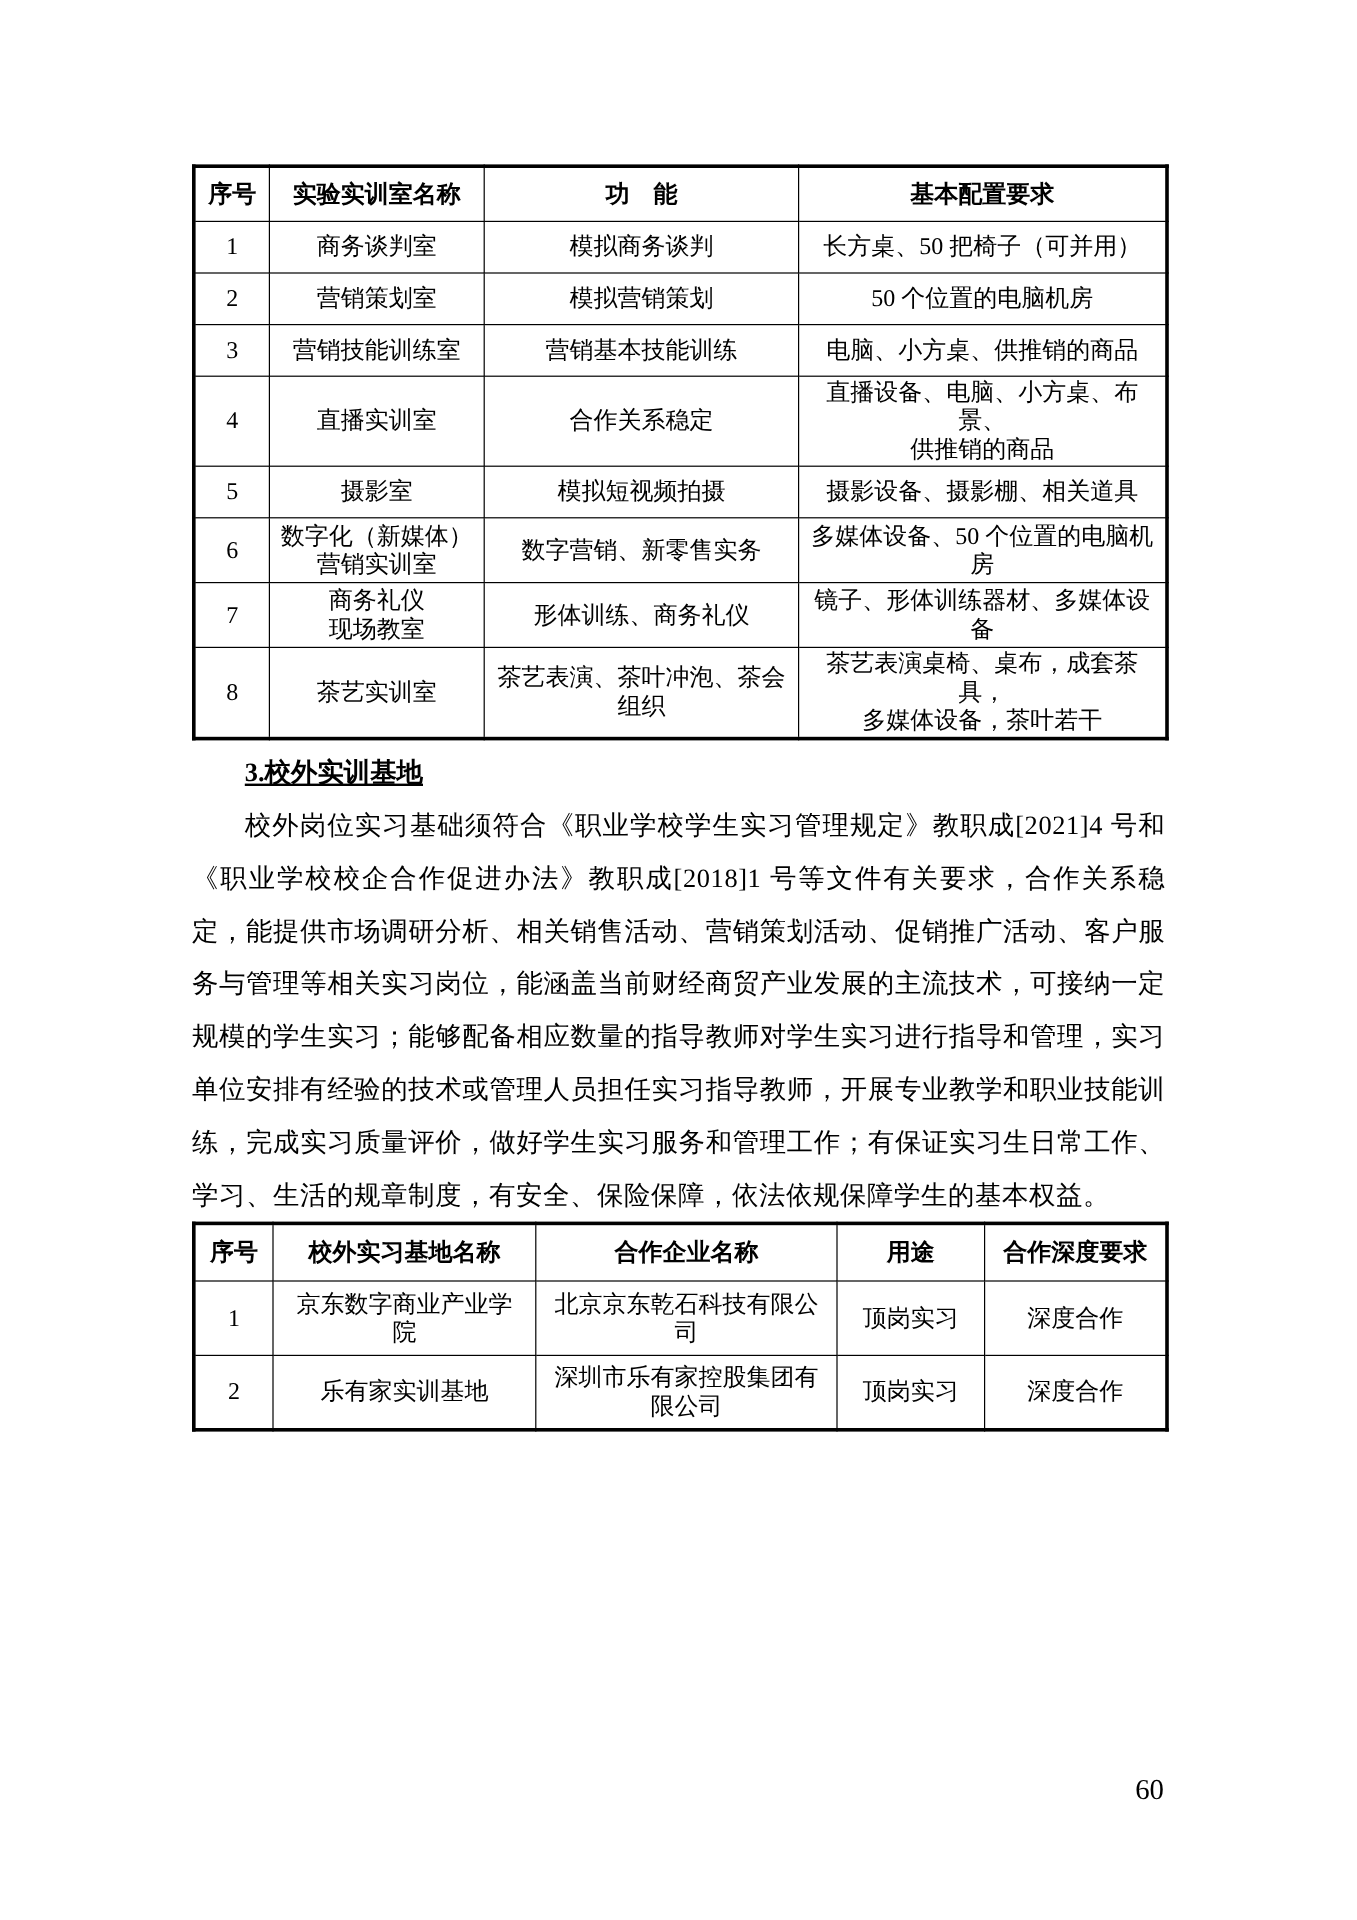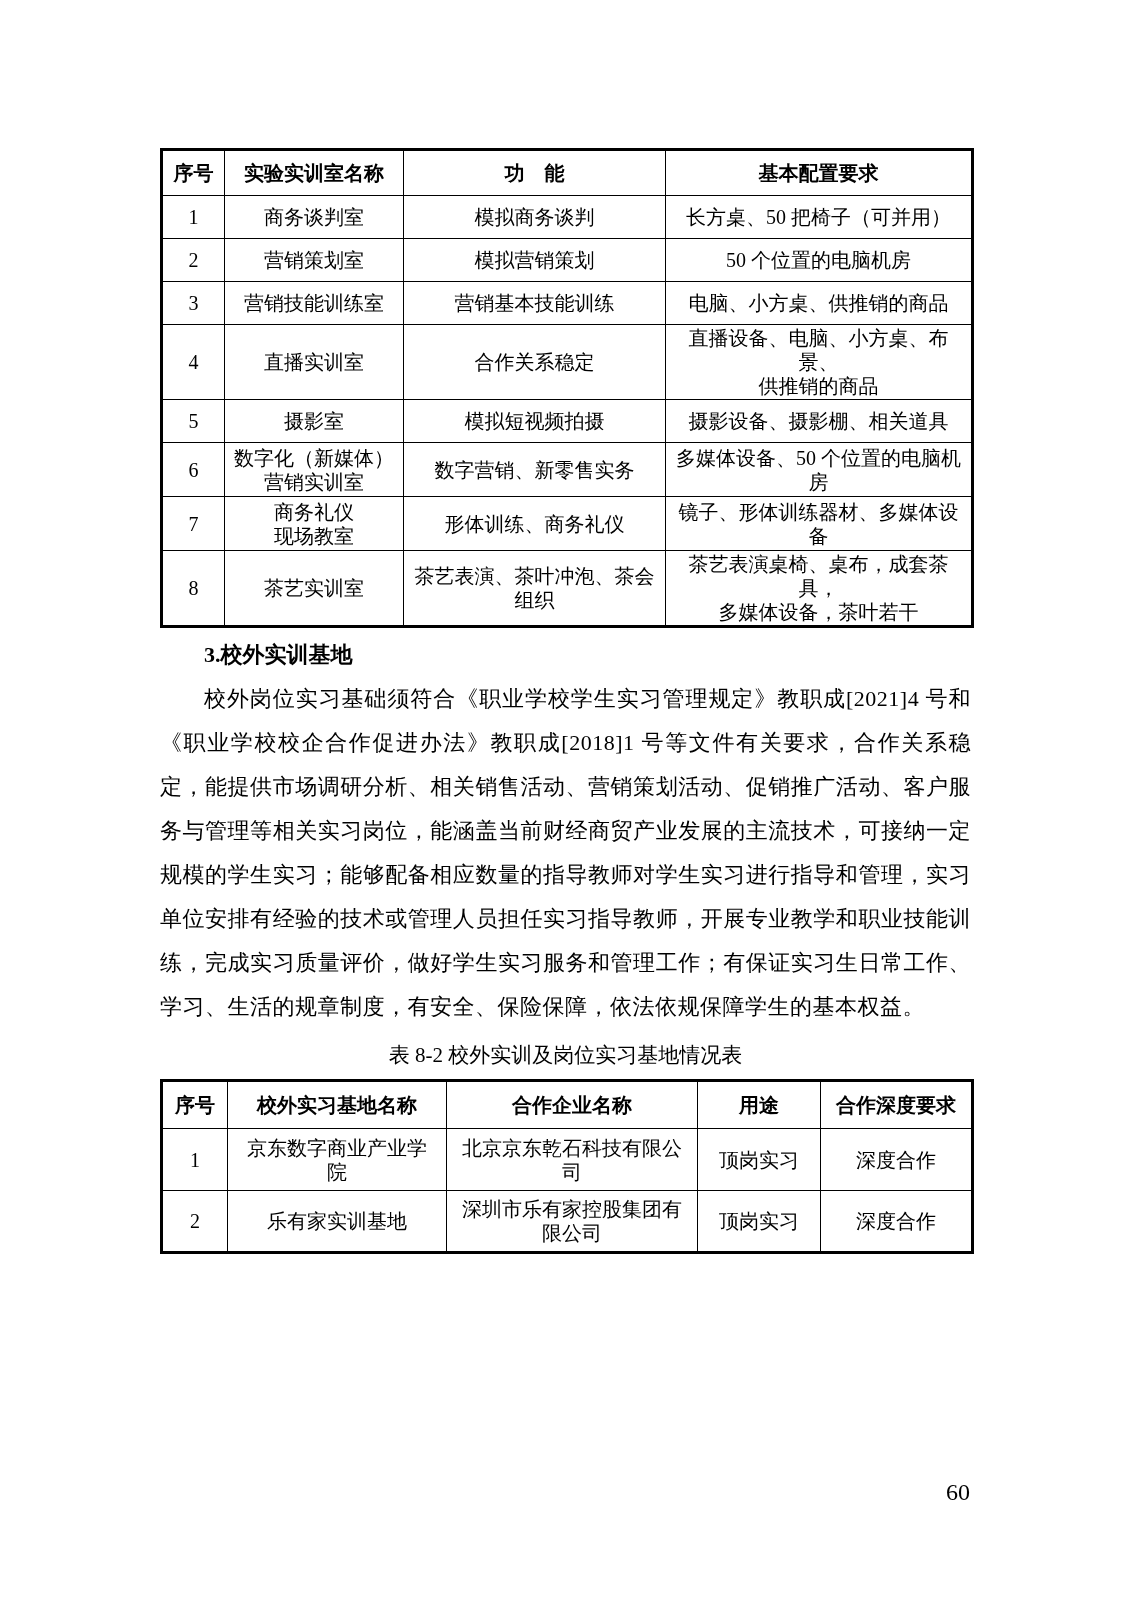--- a/index.html
+++ b/index.html
@@ -7,21 +7,21 @@
     position:relative;
     width:1131px;height:1600px;
     background:#ffffff;
     margin:0 auto;
     font-family:"Liberation Serif","DejaVu Serif",serif;
     color:#000;
     overflow:hidden;
   }
   .content{
     position:absolute;
-    left:160px;top:148px;
+    left:160px;top:137px;
     width:811px;
   }
   table{
     border-collapse:collapse;
     width:100%;
     table-layout:fixed;
     border:3px solid #000;
   }
   th,td{
     border:1px solid #000;
@@ -37,21 +37,21 @@
   tr.rh46{height:46px}
   tr.rh43{height:43px}
   tr.rh54{height:54px}
   tr.rh49{height:49px}
   tr.rh48{height:48px}
   tr.rh62{height:62px}
   .heading{
     font-size:22px;font-weight:bold;line-height:44px;
     text-indent:44px;margin:0;
   }
-  .heading.h3{margin-top:5px;}
+  .heading.h3{margin-top:5px;text-decoration:underline;}
   .heading.h4{margin-top:20px;}
   .para{
     font-size:22px;line-height:44px;
     text-align:justify;text-indent:44px;margin:0;
     letter-spacing:0.5px;
   }
   .caption{
     font-size:21px;line-height:44px;text-align:center;
     margin-top:4px;margin-bottom:2px;
   }
@@ -138,21 +138,20 @@
           <td>茶艺表演桌椅、桌布，成套茶具，
 多媒体设备，茶叶若干</td>
         </tr>
       </tbody>
     </table>
 
     <div class="heading h3">3.校外实训基地</div>
 
     <p class="para">校外岗位实习基础须符合《职业学校学生实习管理规定》教职成[2021]4 号和《职业学校校企合作促进办法》教职成[2018]1 号等文件有关要求，合作关系稳定，能提供市场调研分析、相关销售活动、营销策划活动、促销推广活动、客户服务与管理等相关实习岗位，能涵盖当前财经商贸产业发展的主流技术，可接纳一定规模的学生实习；能够配备相应数量的指导教师对学生实习进行指导和管理，实习单位安排有经验的技术或管理人员担任实习指导教师，开展专业教学和职业技能训练，完成实习质量评价，做好学生实习服务和管理工作；有保证实习生日常工作、学习、生活的规章制度，有安全、保险保障，依法依规保障学生的基本权益。</p>
 
-    <div class="caption">表 8-2 校外实训及岗位实习基地情况表</div>
 
     <table class="t2">
       <colgroup>
         <col style="width:66px">
           <col style="width:219px">
           <col style="width:251px">
           <col style="width:123px">
           <col style="width:152px">
       </colgroup>
       <thead>

